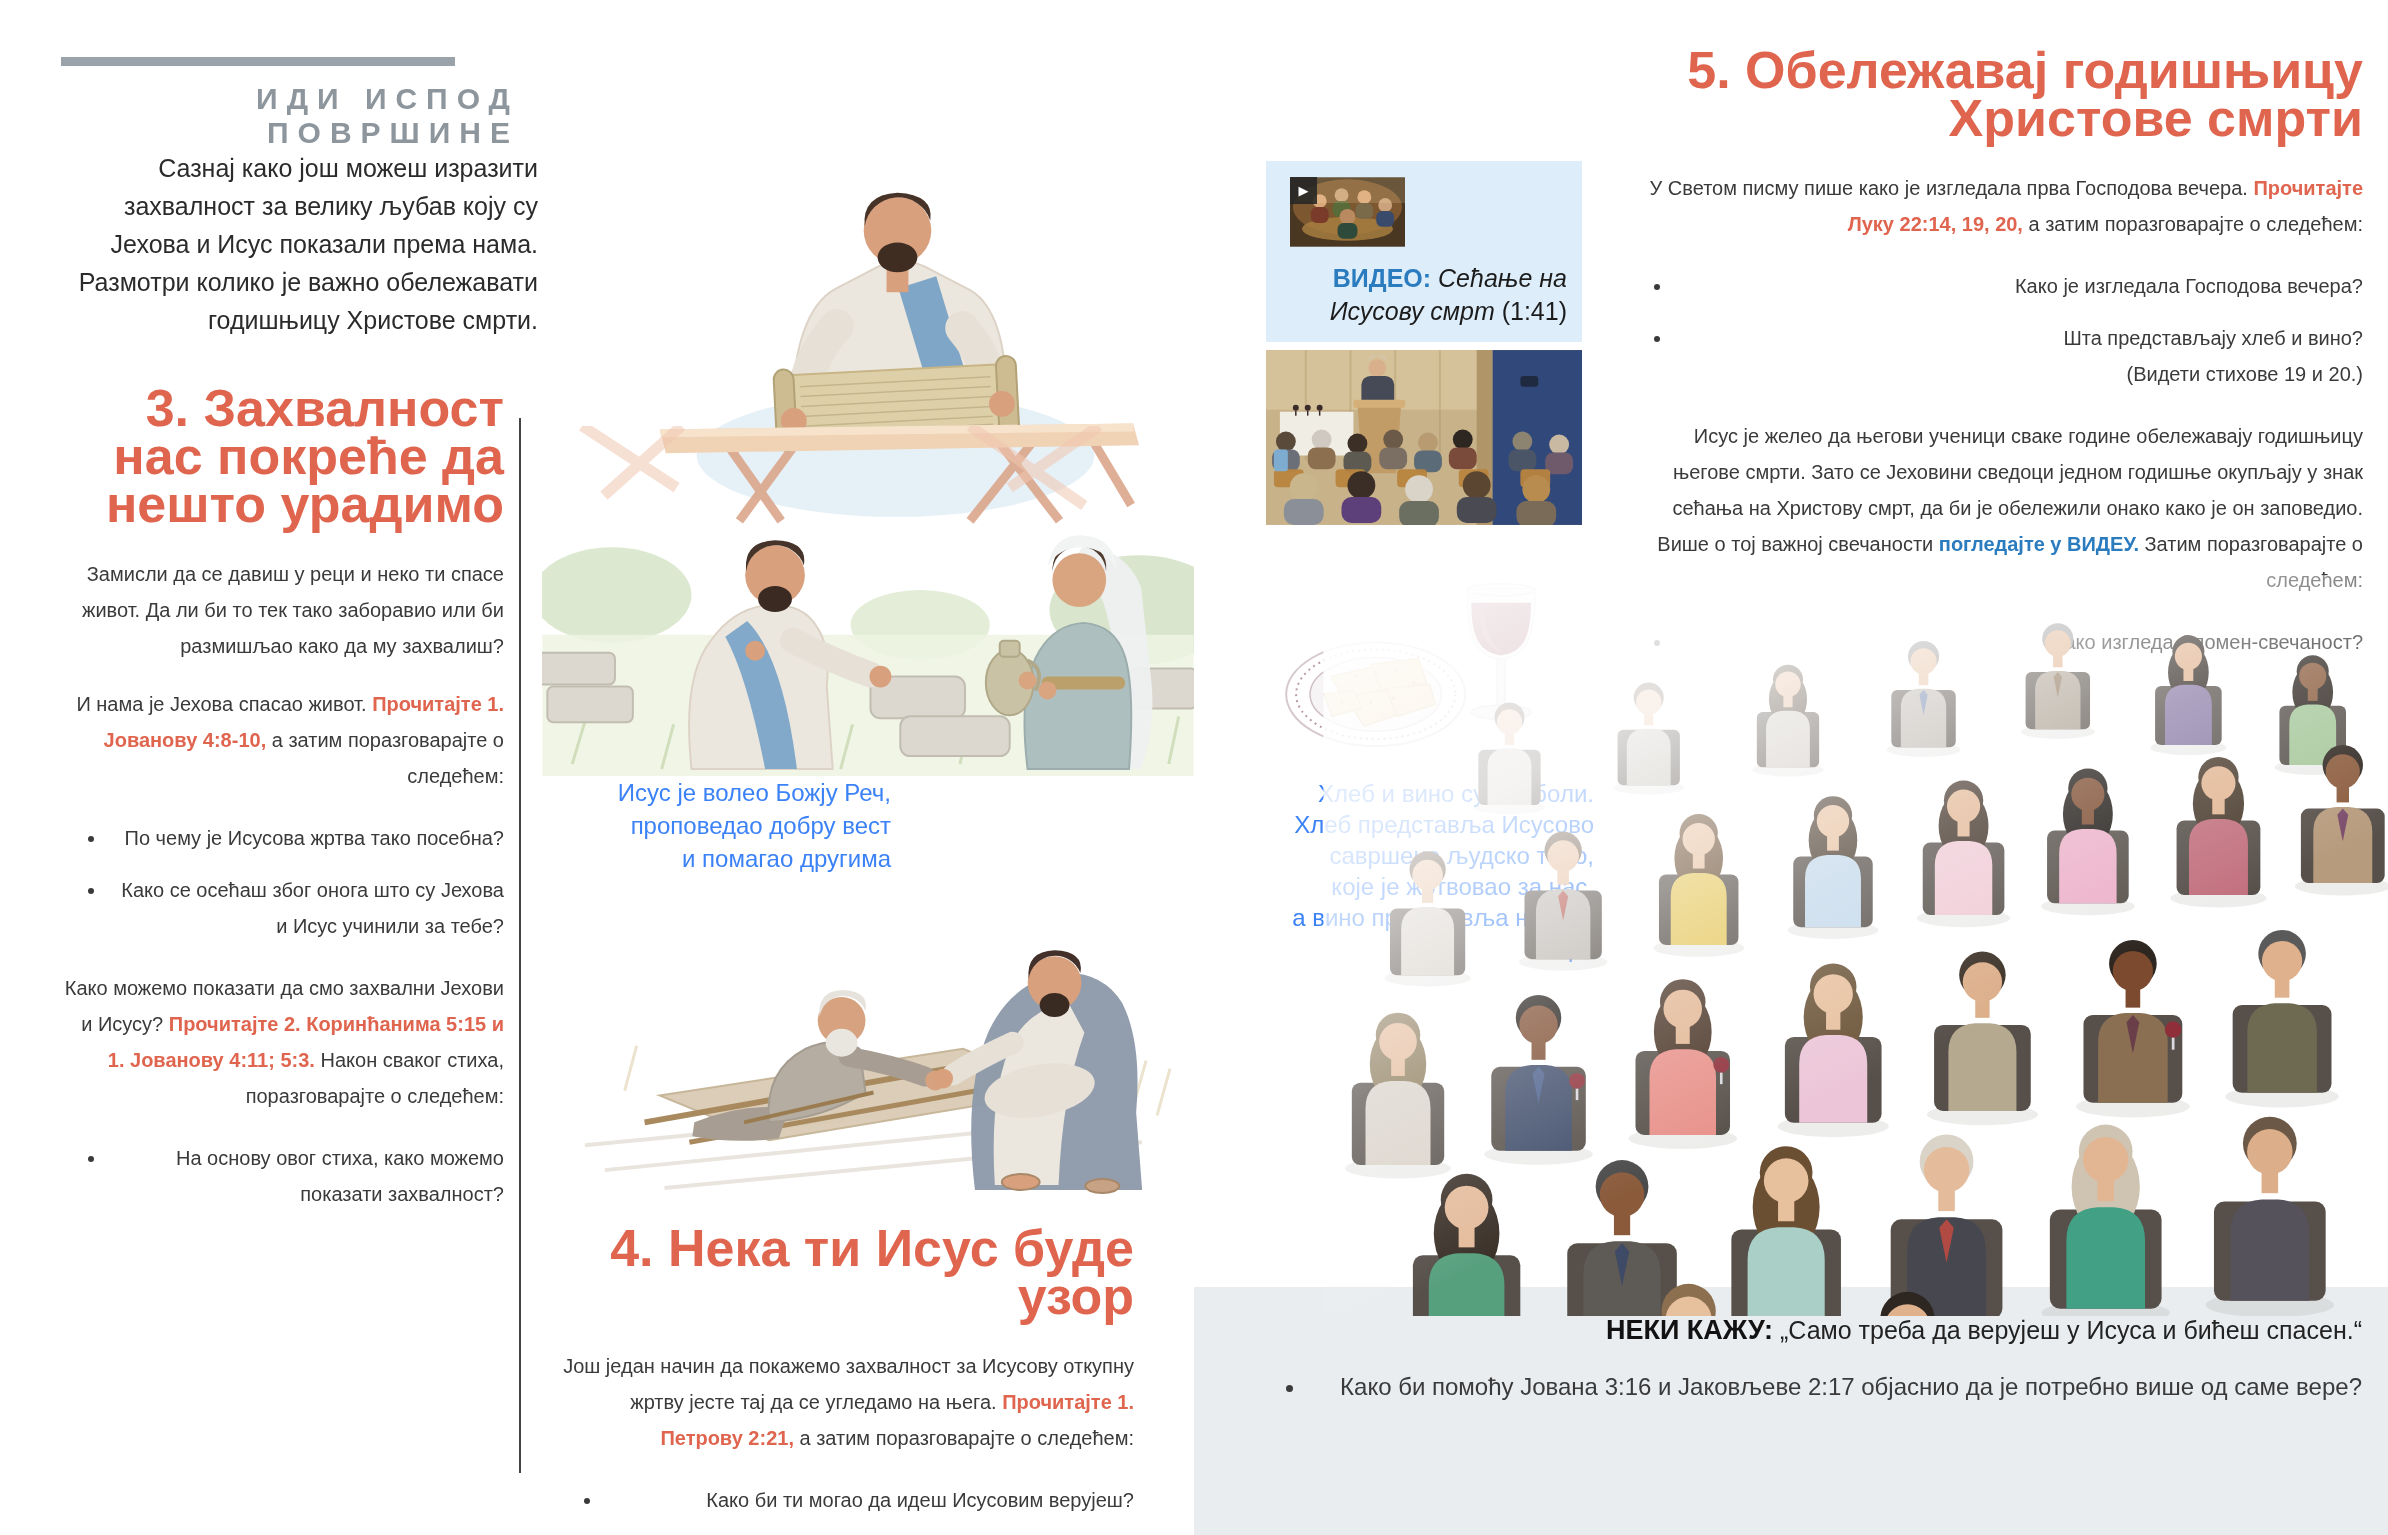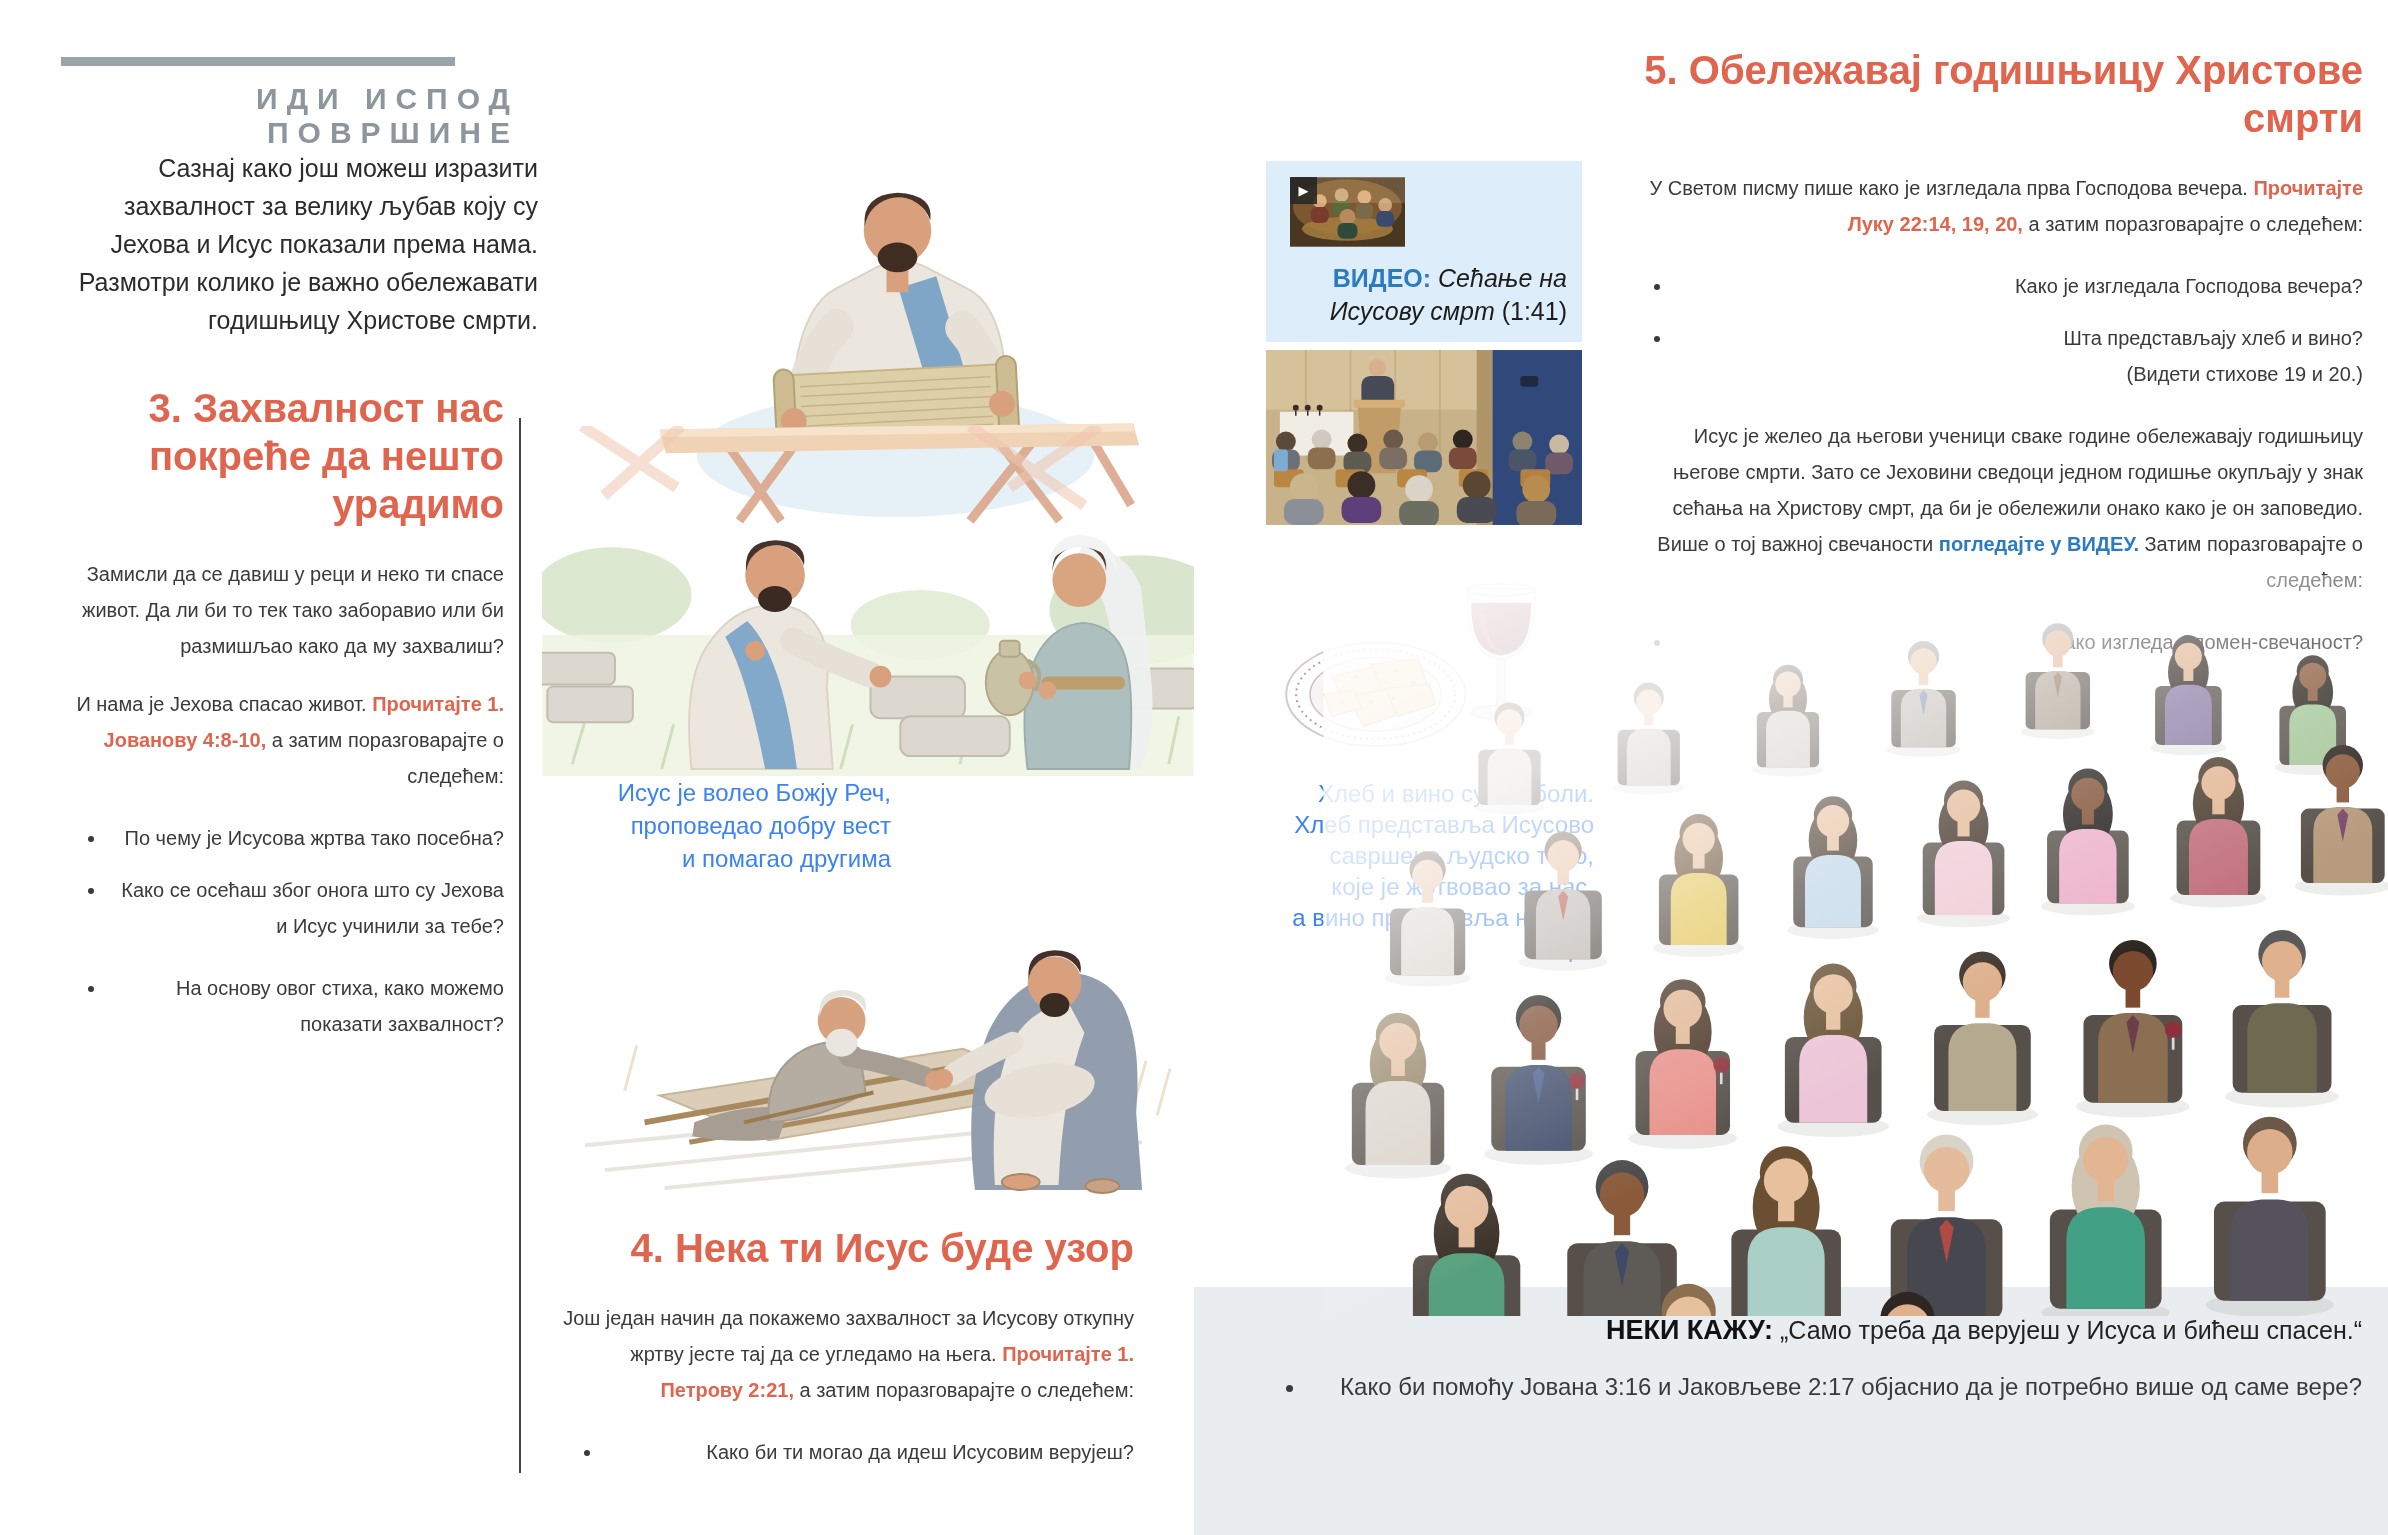--- a/index.html
+++ b/index.html
@@ -10,21 +10,21 @@
   .abs{position:absolute;}
   
   .kicker-bar{width:394px;height:9px;background:#9aa2aa;}
   .kicker{margin-top:16px;font-size:30px;font-weight:bold;letter-spacing:9px;color:#8d959d;}
   
   .body{font-size:20px;line-height:36px;color:#3a3a3a;margin-top:12px;}
   .intro{font-size:25px;line-height:38px;color:#2b2b2b;}
   .body p{margin:0 0 22px 0;}
   .ref{color:#e0654f;font-weight:bold;text-decoration:none;cursor:pointer;}
   .bluelink{color:#2b7bbf;font-weight:bold;text-decoration:none;cursor:pointer;}
-  .orange-h{color:#e0654f;font-weight:bold;font-size:40px;line-height:48px;margin:0 0 28px 0;}
+  .orange-h{color:#e0654f;font-weight:bold;font-size:52px;line-height:48px;margin:0 0 28px 0;}
   ul.blist{margin:26px 0 26px 0;padding-left:46px;list-style:disc;}
   ul.blist li{margin:0 0 16px 0;line-height:36px;white-space:pre-line;}
   .divider{width:2px;background:#454545;}
   
   .cap{font-size:24px;line-height:33px;color:#3b82f6;white-space:pre-line;}
   
   .videobox{width:316px;height:181px;background:#ddeefa;}
   .vthumb{position:absolute;left:24px;top:16px;width:115px;height:70px;cursor:pointer;}
   .vthumb svg{display:block;}
   .play-btn{
@@ -56,20 +56,21 @@
 
   <div class="abs" style="left:61px;top:384px;width:443px;">
     <div class="orange-h">3. Захвалност нас покреће да нешто урадимо</div>
     <div class="body">
       <p>Замисли да се давиш у реци и неко ти спасе живот. Да ли би то тек тако заборавио или би размишљао како да му захвалиш?</p>
       <p><span>И нама је Јехова спасао живот. </span><a class="ref">Прочитајте 1. Јованову 4:8-10,</a><span> а затим поразговарајте о следећем:</span></p>
       <ul class="blist">
         <li>По чему је Исусова жртва тако посебна?</li>
         <li>Како се осећаш због онога што су Јехова и Исус учинили за тебе?</li>
       </ul>
+      <p><span>Како можемо показати да смо захвални Јехови и Исусу? </span><a class="ref">Прочитајте 2. Коринћанима 5:15 и 1. Јованову 4:11; 5:3.</a><span> Након сваког стиха, поразговарајте о следећем:</span></p>
       <ul class="blist">
         <li>На основу овог стиха, како можемо показати захвалност?</li>
       </ul>
     </div>
   </div>
 
   <div class="abs divider" style="left:519px;top:418px;height:1055px;"></div>
 
   <div class="abs" style="left:642px;top:127px;">
     <svg width="507" height="398" viewBox="0 0 510 400">

